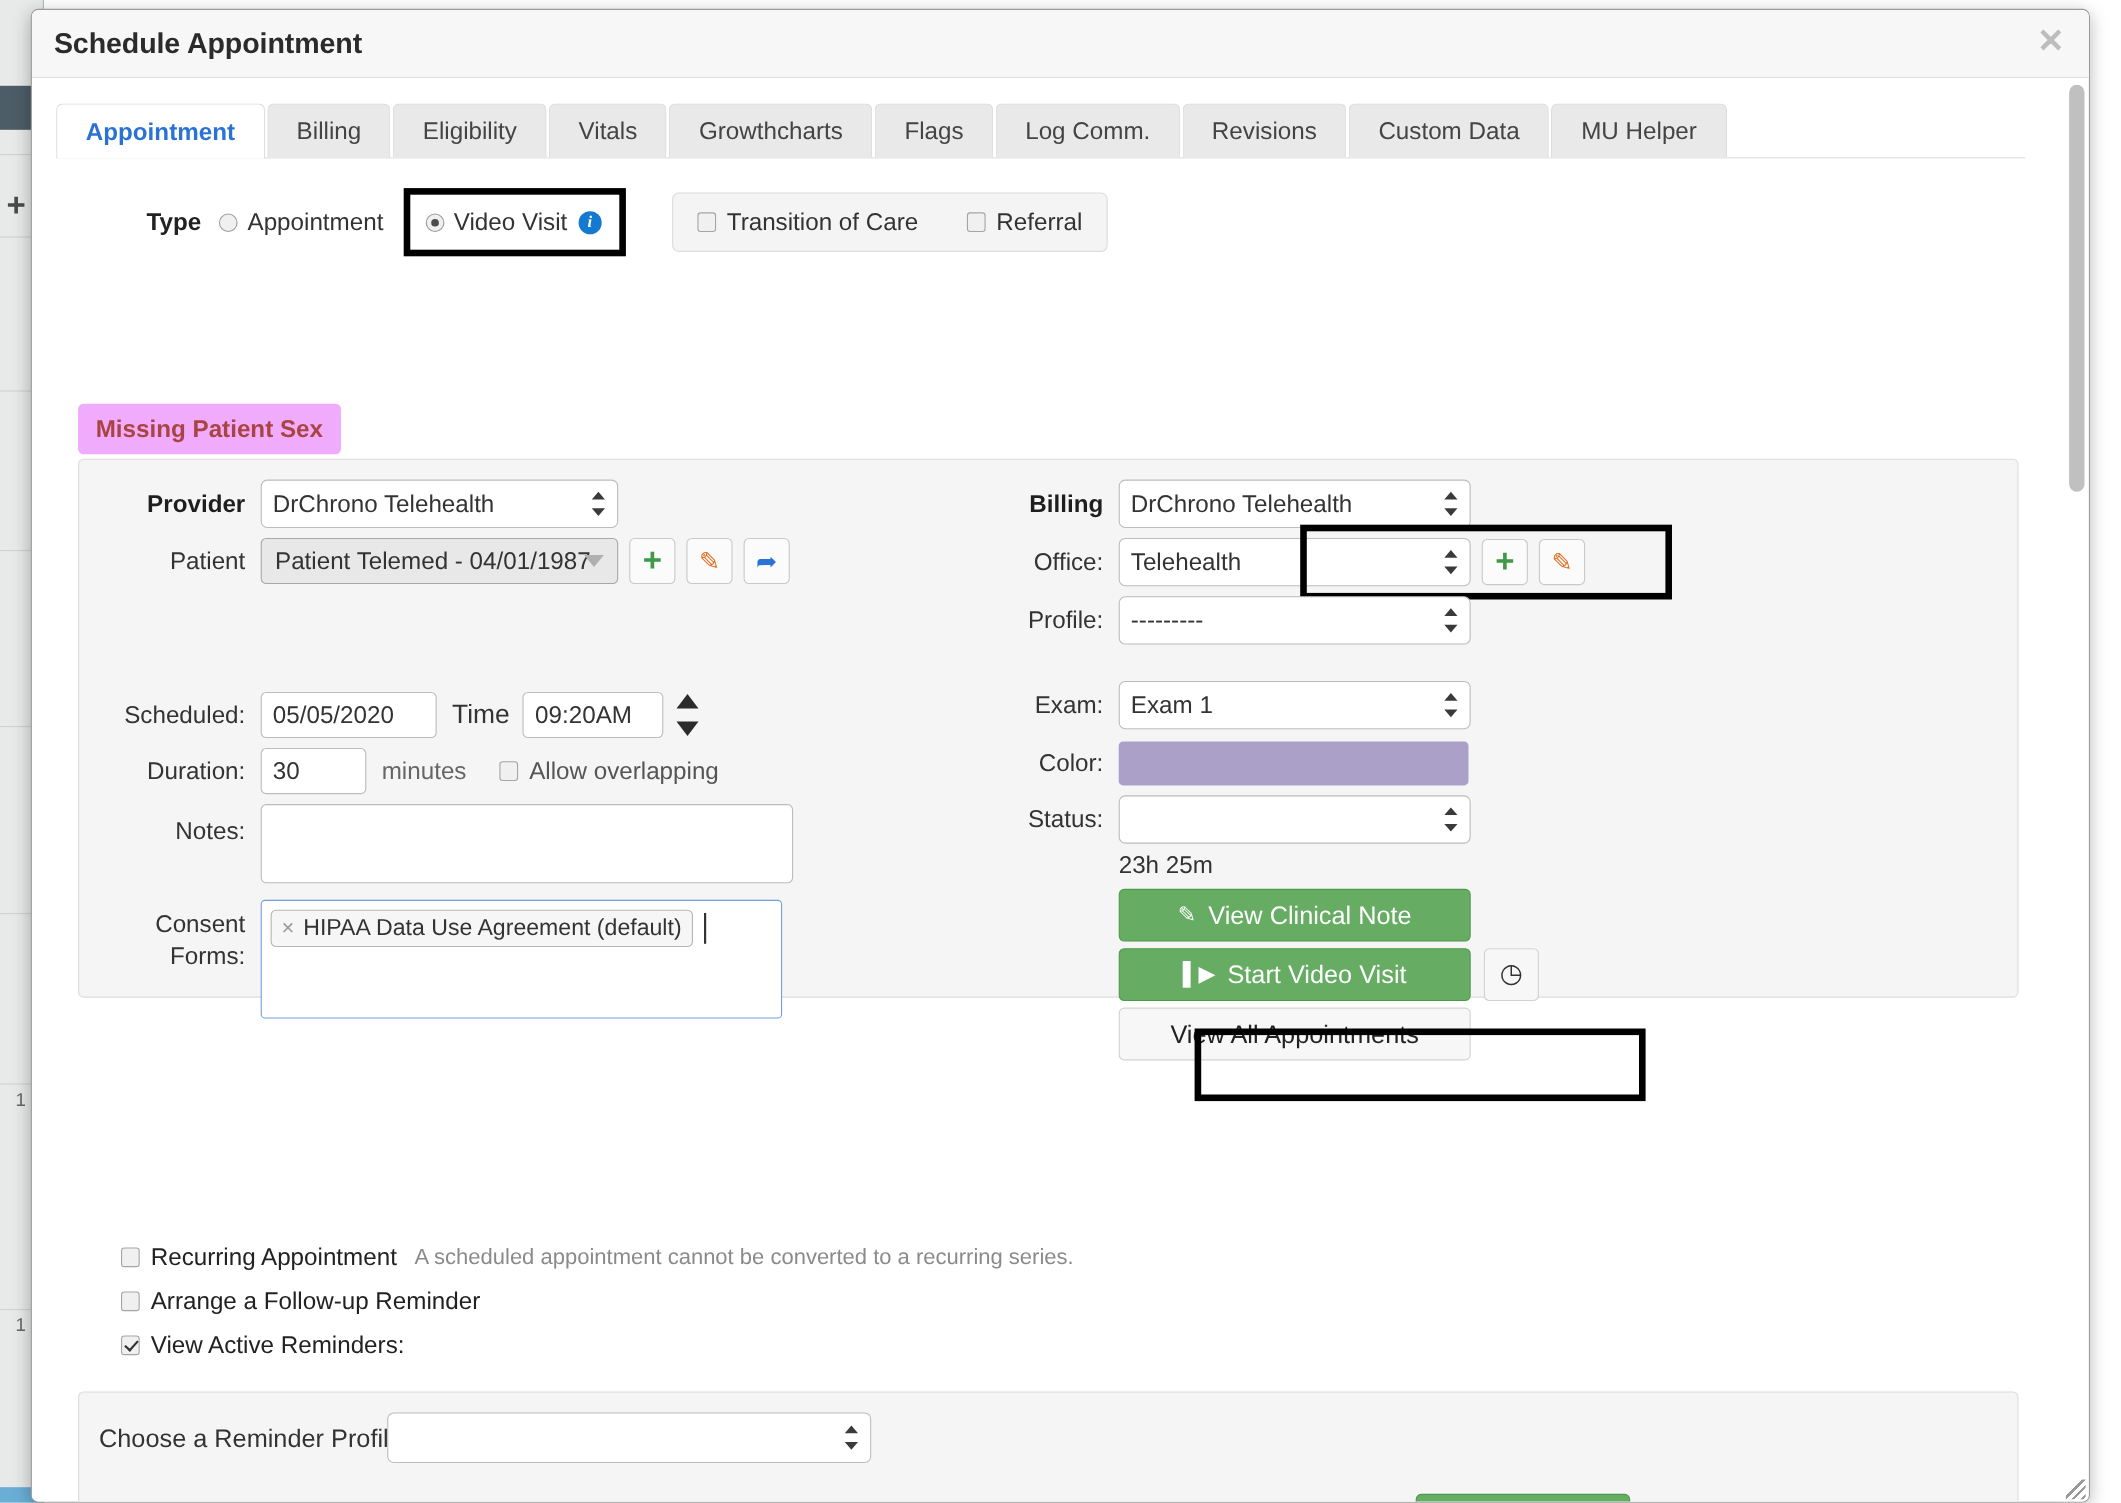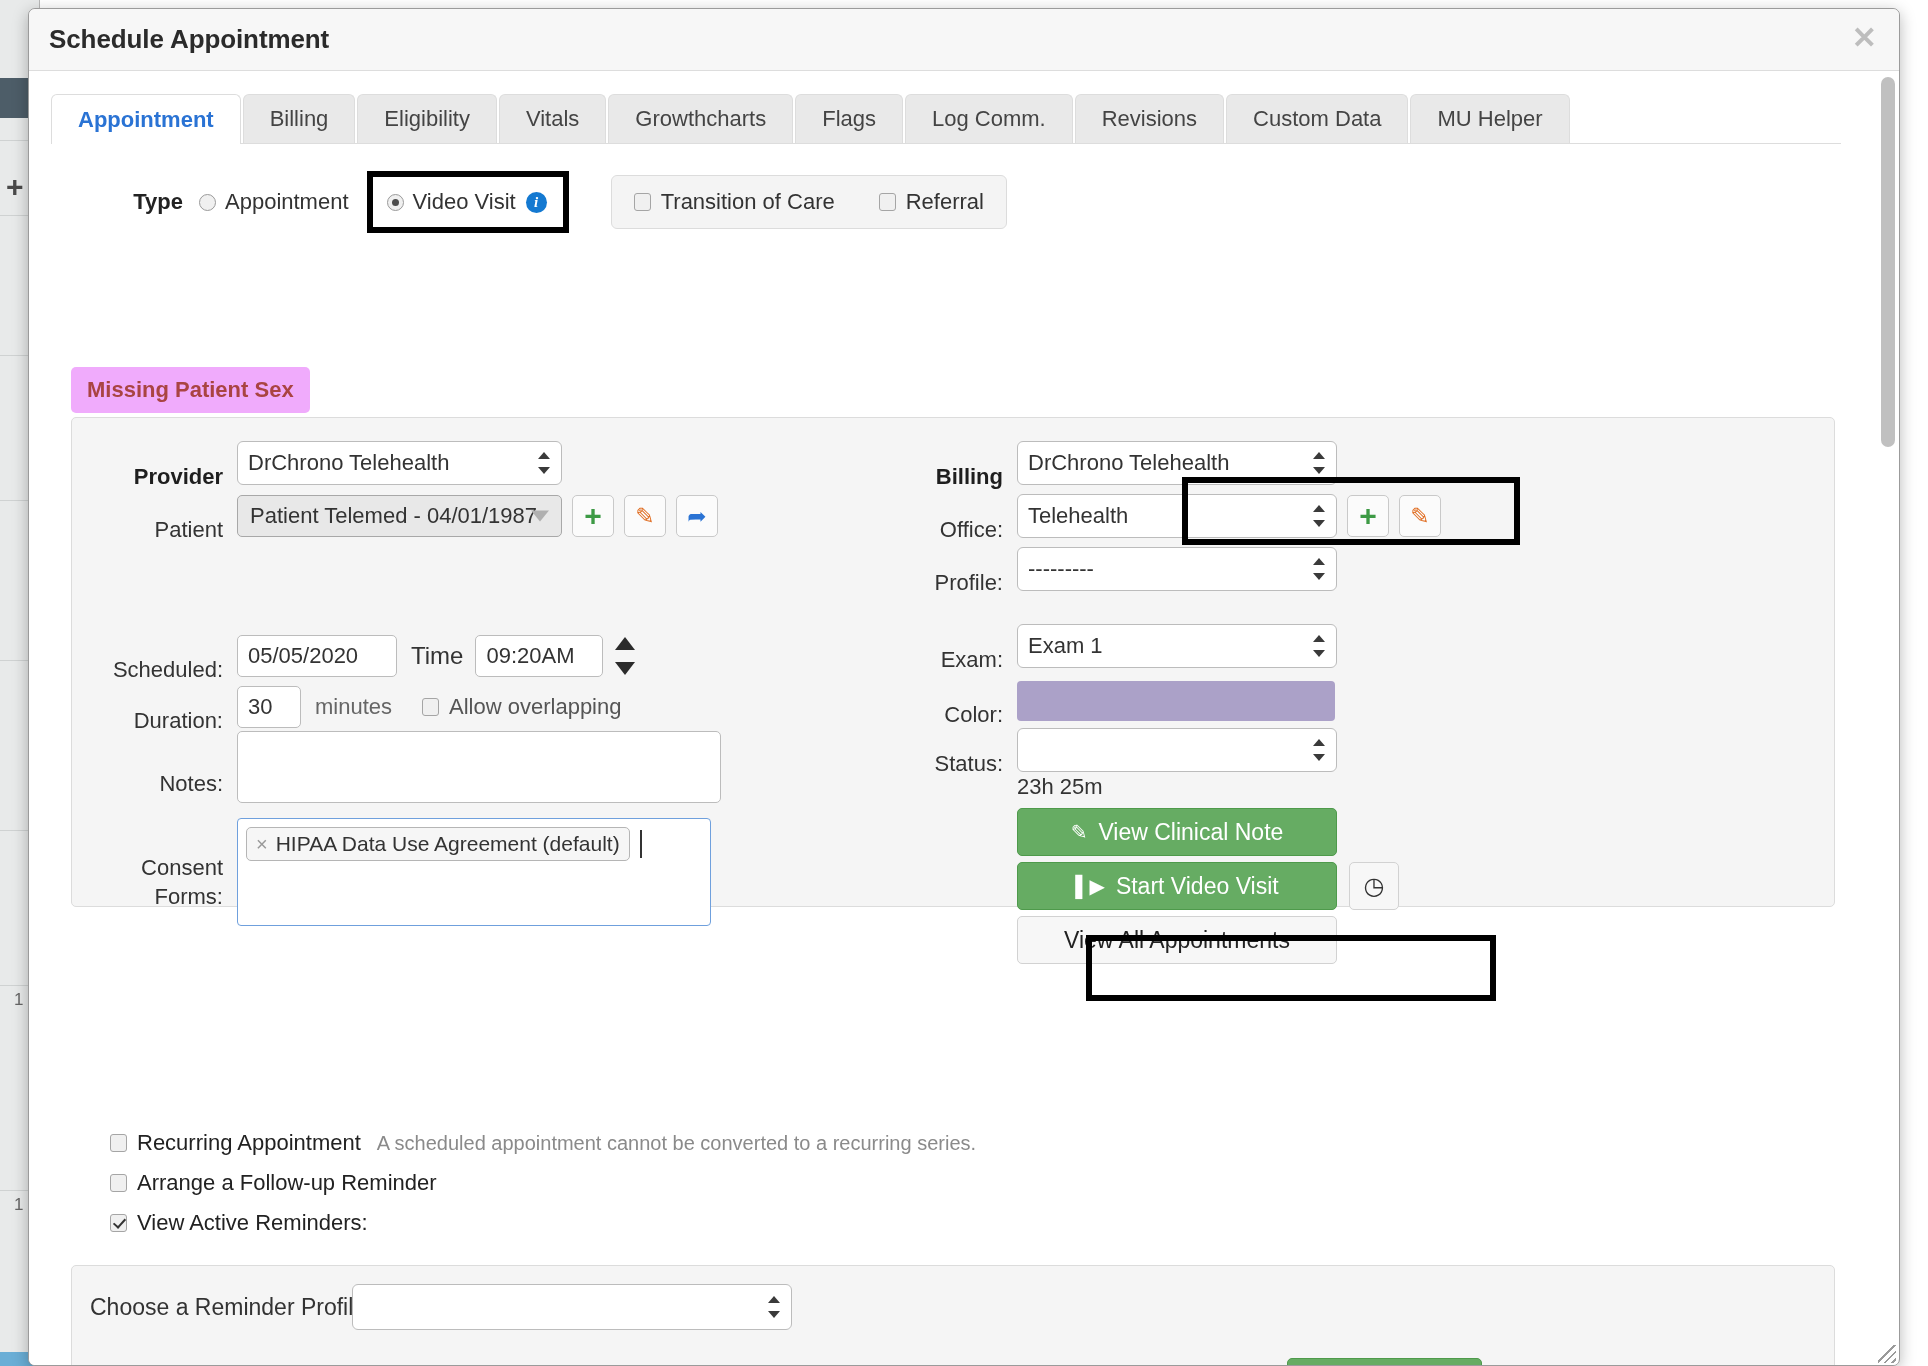--- a/index.html
+++ b/index.html
@@ -209,21 +209,21 @@
     position: absolute; left: 42px; top: 345px;
     width: 1764px; height: 490px;
     background: #f5f5f5;
     border: 1px solid #dcdcdc;
     border-radius: 5px;
   }
 
   .field-row { position: absolute; display: flex; align-items: center; }
   .flabel {
     font-size: 22px; color: #333; text-align: right;
-    padding-right: 14px; flex: none; margin-top: 28px;
+    padding-right: 14px; flex: none;
   }
   .flabel.bold { font-weight: bold; color: #1e1e1e; }
 
   select.sel, .fake-select {
     font-family: "Liberation Sans", sans-serif;
     font-size: 22px; color: #333;
     background: #ffffff;
     border: 1px solid #bcbcbc;
     border-radius: 6px;
     height: 44px;
@@ -540,21 +540,21 @@
       <div class="field-row" style="left:0px; top:211px;">
         <div class="flabel" style="width:165px;">Scheduled:</div>
         <input class="txt" style="width: 160px;" value="05/05/2020">
         <span style="font-size:24px;color:#333;margin:0 12px 0 14px;">Time</span>
         <input class="txt" style="width: 128px;" value="09:20AM">
         <span id="time-spinner"></span>
       </div>
 
       <div class="field-row" style="left:0px; top:262px;">
         <div class="flabel" style="width:165px;">Duration:</div>
-        <input class="txt" style="width: 64px;" value="30">
+        <input class="txt" style="width: 96px;" value="30">
         <span id="duration-label">minutes</span>
         <div class="cb-wrap">
           <span class="checkbox"></span>
           <span style="color:#555;">Allow overlapping</span>
         </div>
       </div>
 
       <div class="field-row" style="left:0px; top:313px; align-items:flex-start;">
         <div class="flabel" style="width:165px; padding-top:12px;">Notes:</div>
         <textarea class="ta" style="width: 484px; height: 72px;"></textarea>

